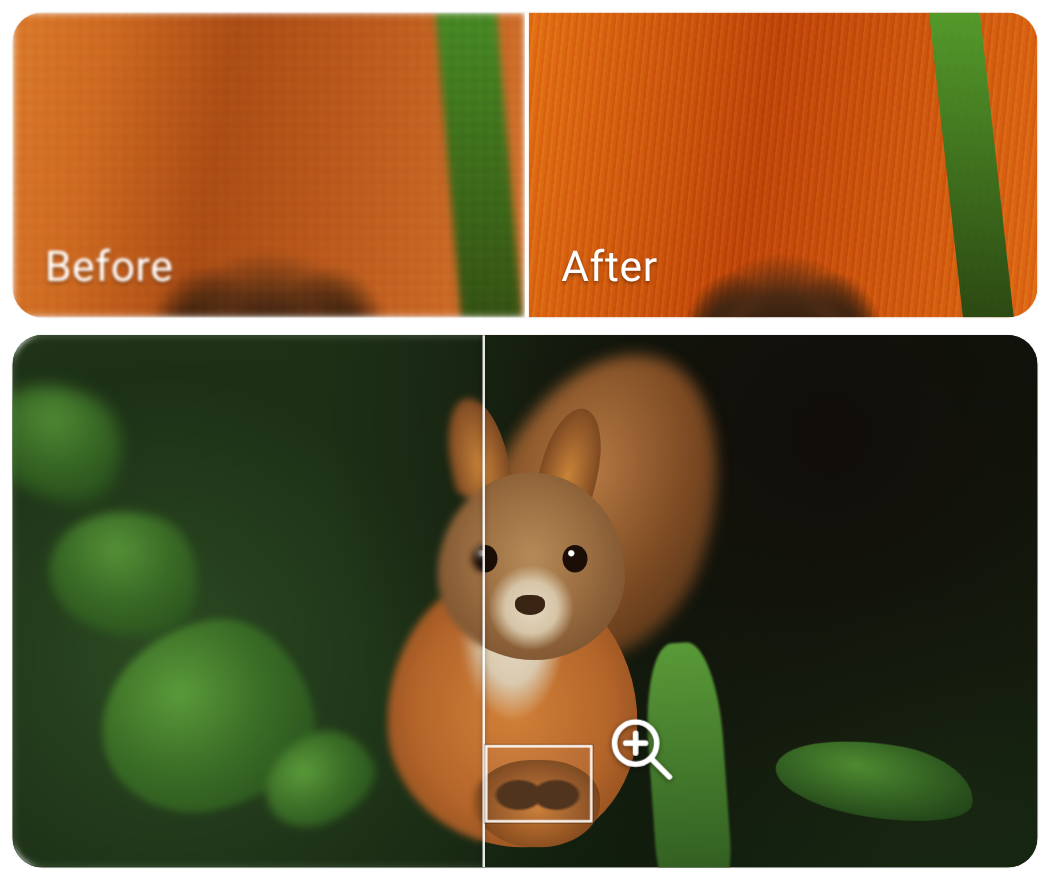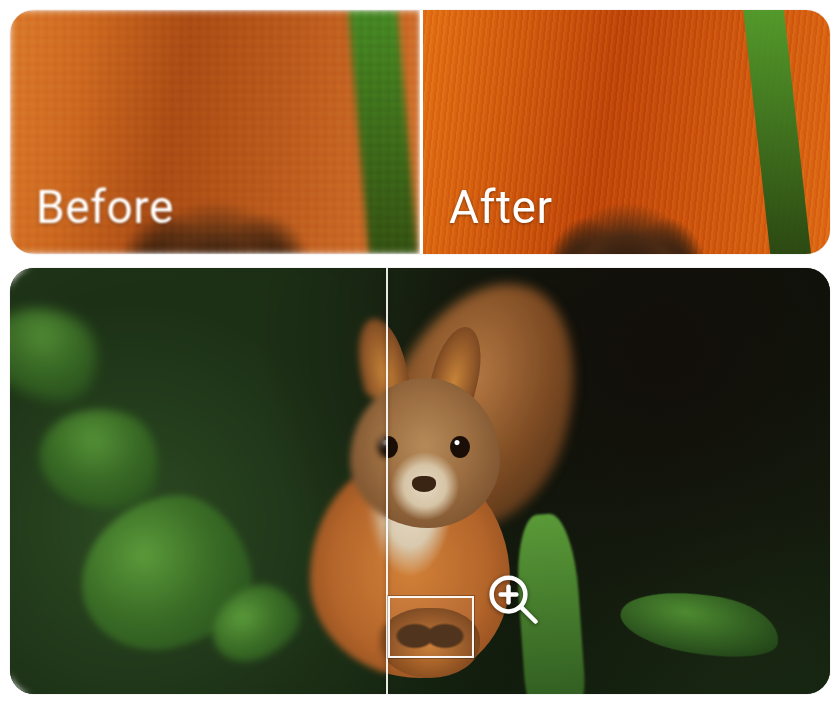--- a/index.html
+++ b/index.html
@@ -31,21 +31,21 @@
     align-items: flex-end;
     justify-content: flex-start;
   }
   .compare-half + .compare-half {
     border-left: 3px solid #ffffff;
   }
   .compare-label {
     position: relative;
     z-index: 5;
     color: #ffffff;
-    font-size: 46px;
+    font-size: 34px;
     font-weight: 400;
     letter-spacing: 0.5px;
     padding: 0 0 20px 26px;
     text-shadow: 0 1px 3px rgba(0,0,0,0.4);
   }
 
   
   .fur-bg, .fur-bg-sharp {
     position: absolute;
     inset: 0;

